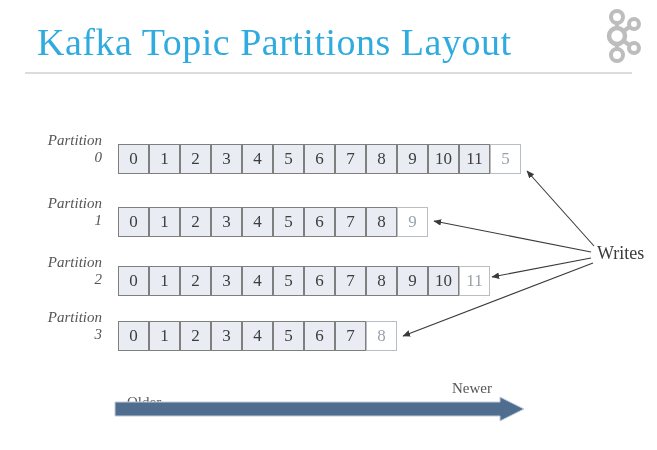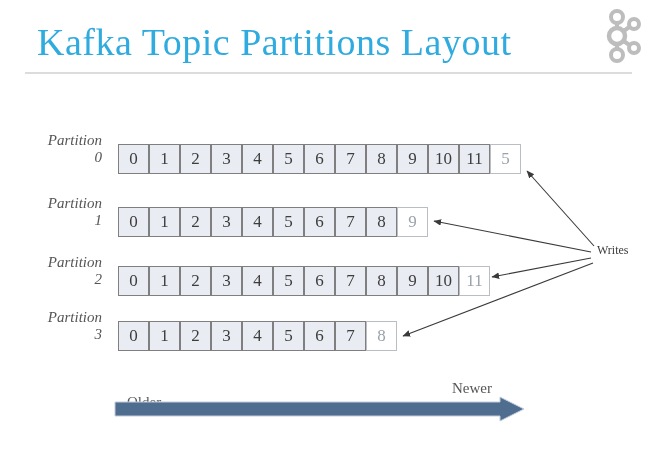--- a/index.html
+++ b/index.html
@@ -39,21 +39,21 @@
     font-size:17px;line-height:28px;text-align:center;
     color:var(--cell-text,#3d3d3d);
   }
   .cell.next{
     background:var(--next-cell-fill,#ffffff);
     border:1px solid var(--next-cell-border,#b9bdc4);
     color:var(--next-cell-text,#9aa2ab);
   }
   .writes{
     position:absolute;left:597px;top:243px;
-    font-size:12px;color:#3b3b3b;white-space:nowrap;
+    font-size:18px;color:#3b3b3b;white-space:nowrap;
   }
   .tl-label{
     position:absolute;font-size:15px;color:var(--label-color,#555555);
     white-space:nowrap;
   }
   .older{left:127px;top:378px;margin-top:16px;}
   .newer{left:452px;top:380px;text-align:right;}
   svg{position:absolute;}
   #writes-arrows{left:0;top:0;}
   #timeline-arrow{left:112px;top:393px;}

